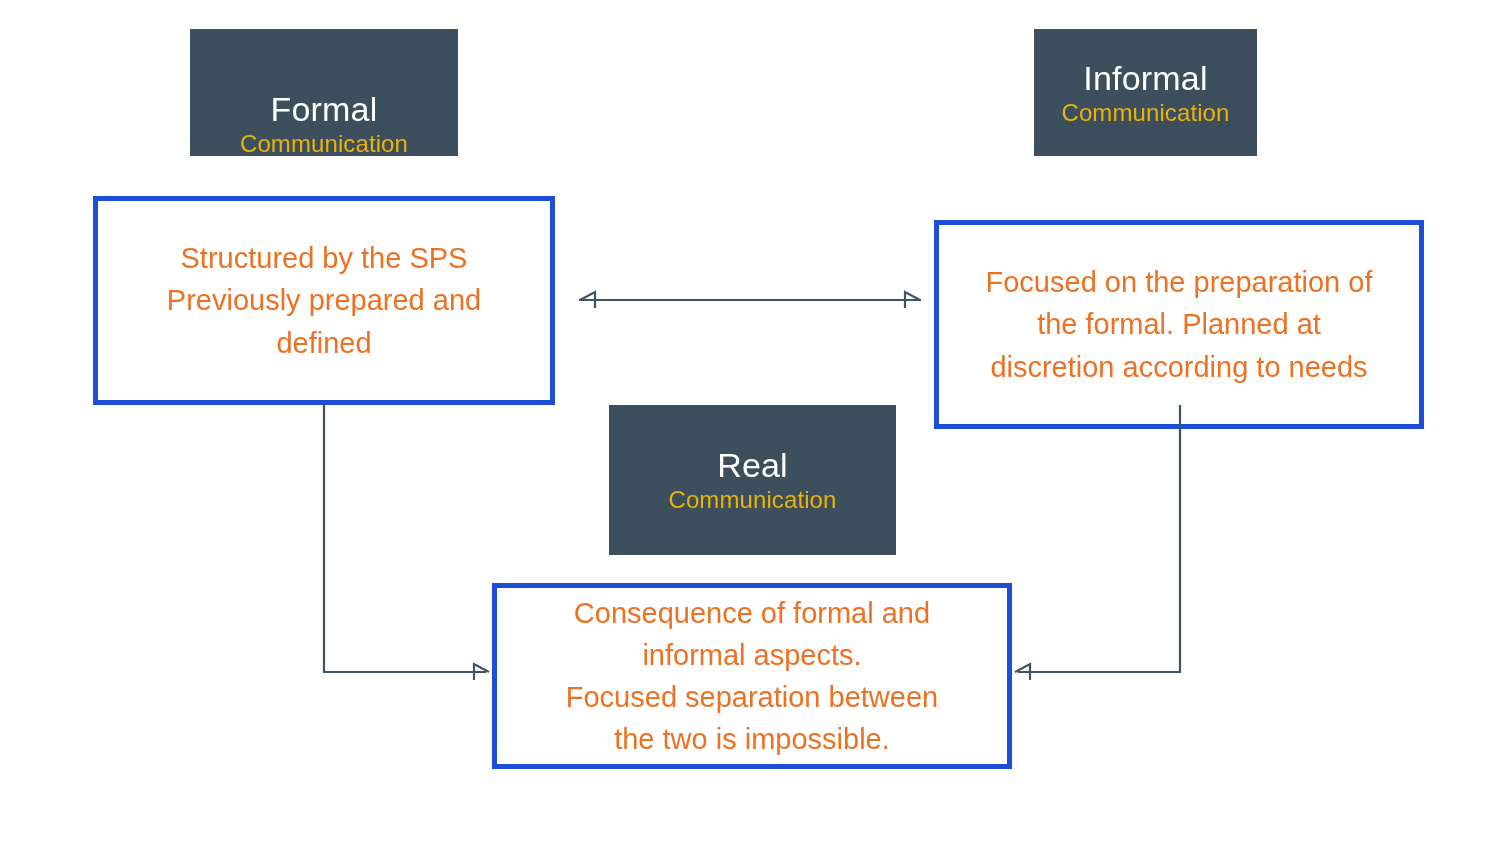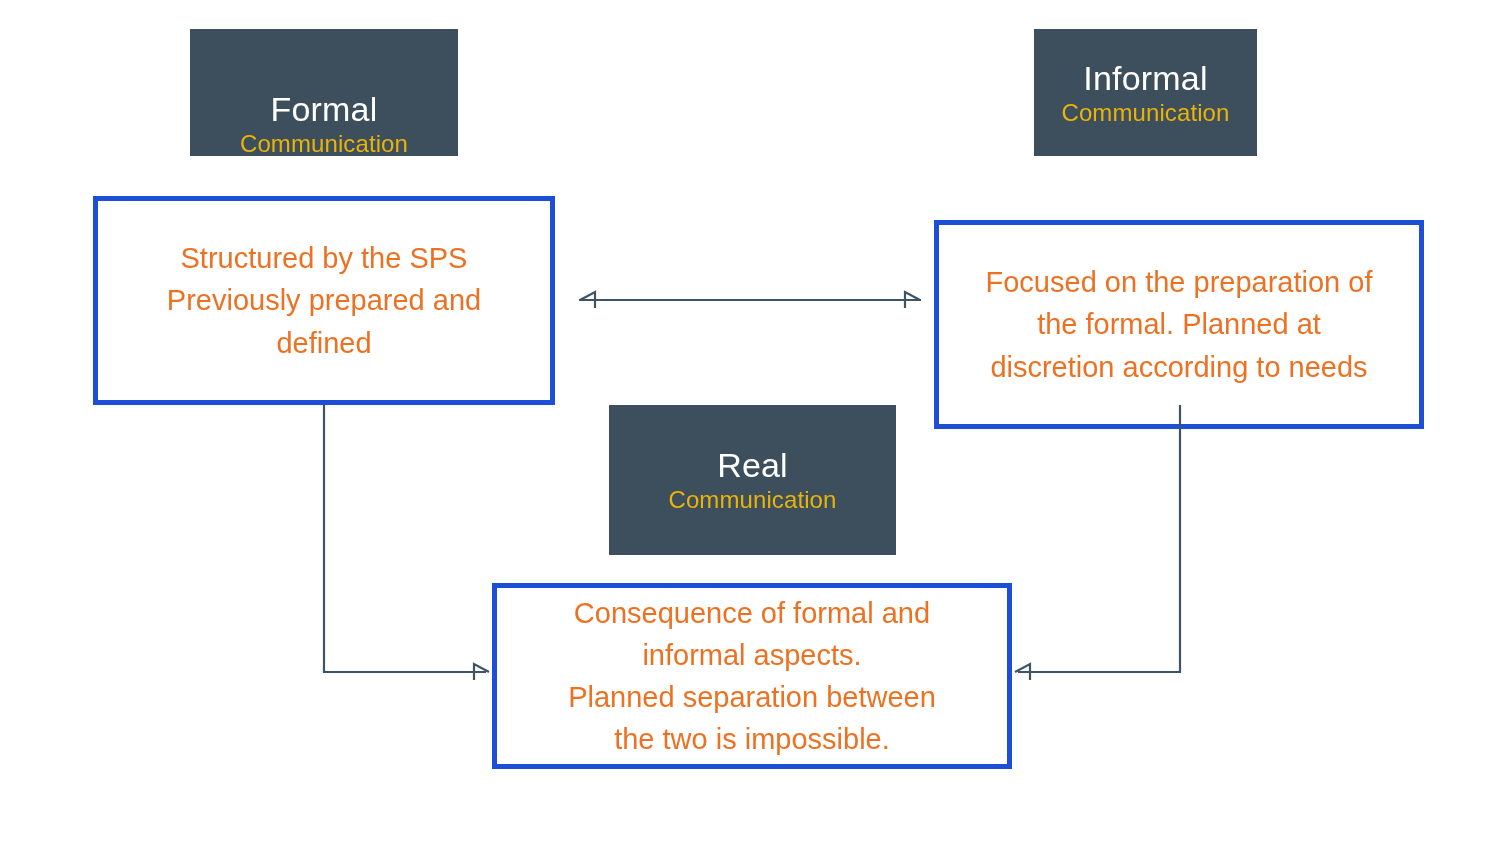--- a/index.html
+++ b/index.html
@@ -110,21 +110,21 @@
 
   <div class="content-box" id="box-informal-desc">
     <div class="content-text">Focused on the preparation of
 the formal. Planned at
 discretion according to needs</div>
   </div>
 
   <div class="content-box" id="box-real-desc">
     <div class="content-text">Consequence of formal and
 informal aspects.
-Planned separation between
+Focused separation between
 the two is impossible.</div>
   </div>
 
   <svg id="connectors" viewBox="0 0 1504 846">
 
     <g>
       <line x1="579" y1="300" x2="921" y2="300" stroke="#3d5466" stroke-width="2.2"></line>
       <polyline points="580,300 595,292 595,308" fill="none" stroke="#3d5466" stroke-width="2.2" stroke-linejoin="miter" stroke-linecap="butt"></polyline>
       <polyline points="920,300 905,292 905,308" fill="none" stroke="#3d5466" stroke-width="2.2" stroke-linejoin="miter" stroke-linecap="butt"></polyline>
     </g>

